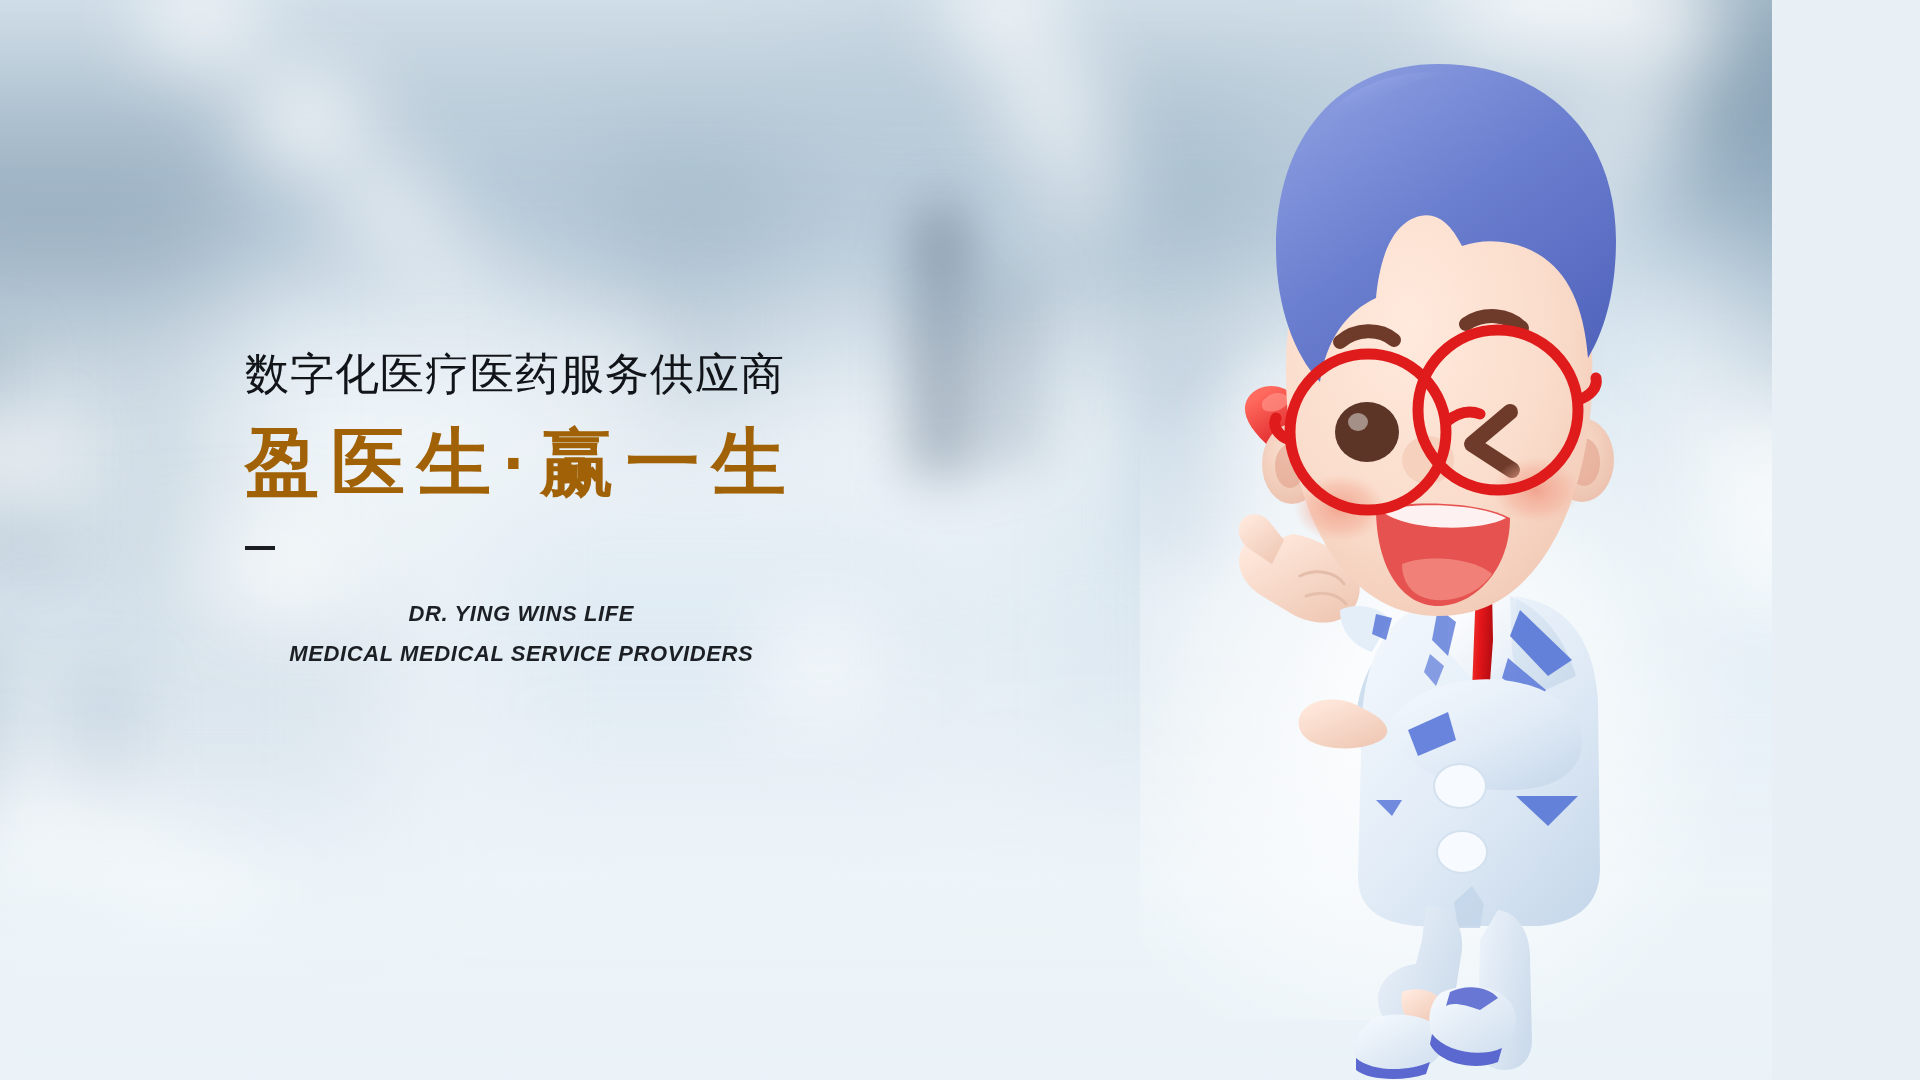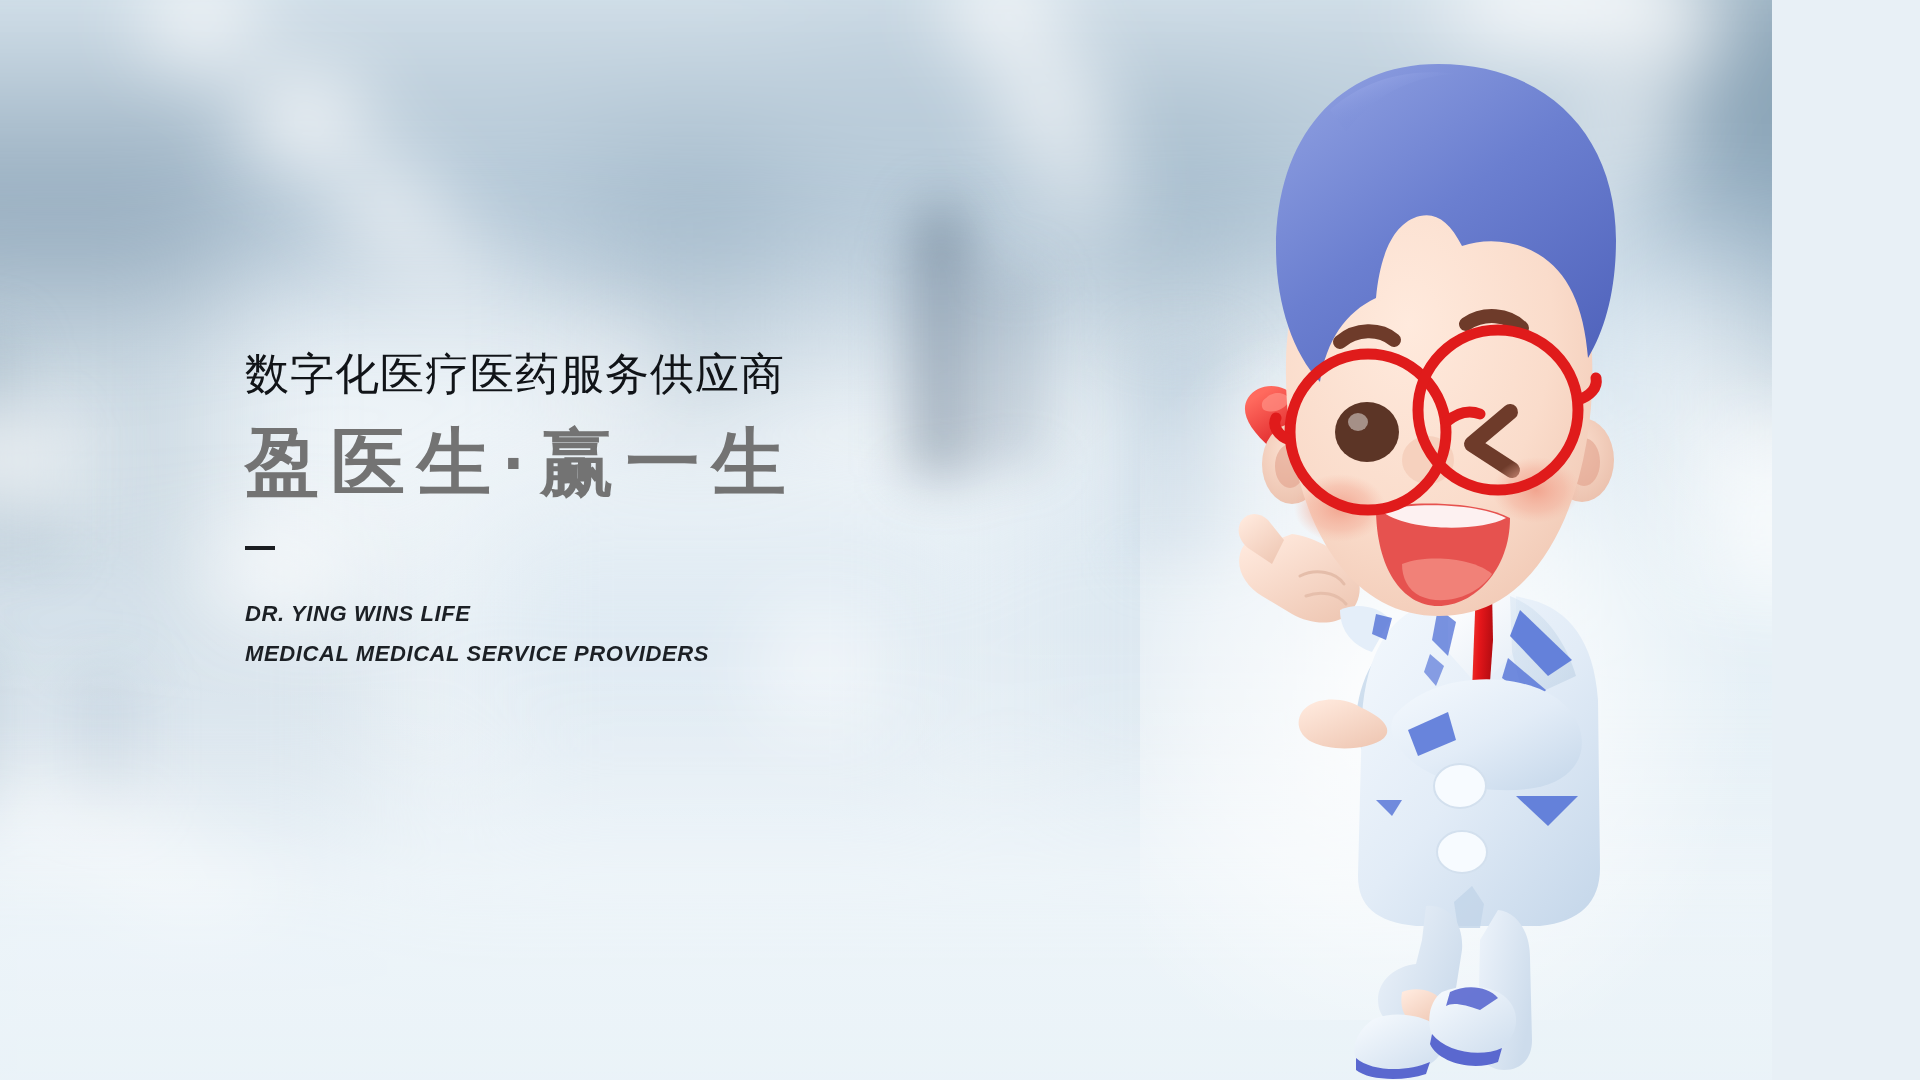--- a/index.html
+++ b/index.html
@@ -37,31 +37,31 @@
 
   
   .textblock{position:absolute;left:245px;top:352px;z-index:40;}
   .head-cn{
     font-size:44px;line-height:1;color:#111418;font-weight:400;
     letter-spacing:1px;white-space:nowrap;
     font-family:"Liberation Sans","DejaVu Sans",sans-serif;
   }
   .head-red{
     margin-top:30px;
-    font-size:74px;line-height:1;color:#737373;font-weight:700;
+    font-size:74px;line-height:1;color:#a16207;font-weight:700;
     letter-spacing:12px;white-space:nowrap;
     font-family:"Liberation Sans","DejaVu Sans",sans-serif;
   }
   .rule{
     margin-top:46px;width:30px;height:4px;background:#1a1d21;
   }
   .sub-en{
     margin-top:44px;
     font-size:22px;line-height:40px;color:#1c2025;
-    font-style:italic;font-weight:600;letter-spacing:.6px;white-space:nowrap;
+    font-style:italic;font-weight:600;letter-spacing:.6px;white-space:nowrap;text-align:center;
   }
 
   
   #mascot{position:absolute;left:1180px;top:40px;width:520px;height:1040px;z-index:30;}
   #mascot svg{width:100%;height:100%;display:block;}
 
   .glow{
     position:absolute;left:1140px;top:300px;width:620px;height:720px;z-index:20;
     background:radial-gradient(ellipse at 42% 55%, rgba(255,255,255,.95) 0%, rgba(255,255,255,.55) 38%, rgba(255,255,255,0) 70%);
     pointer-events:none;

